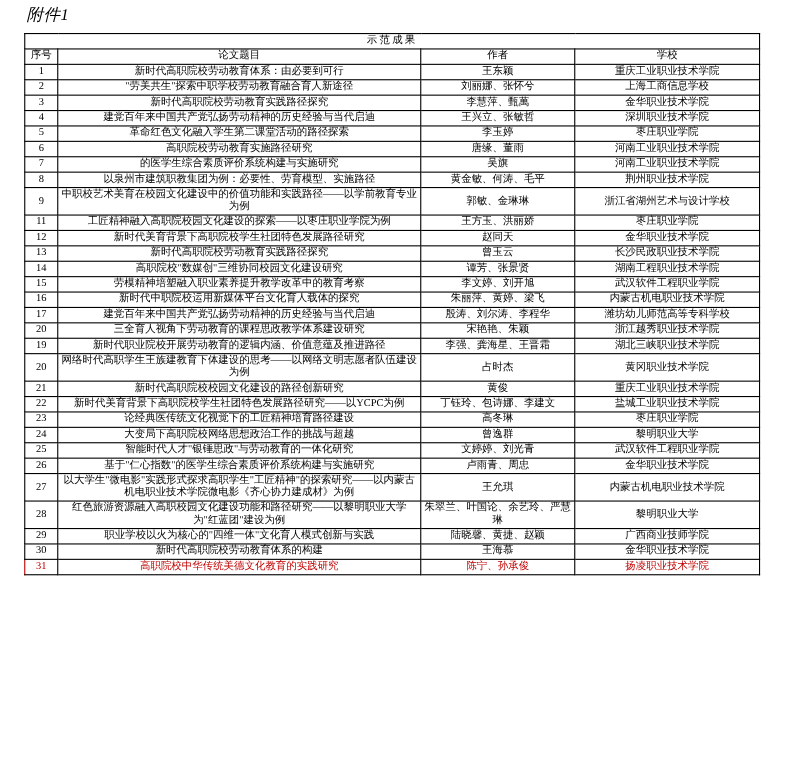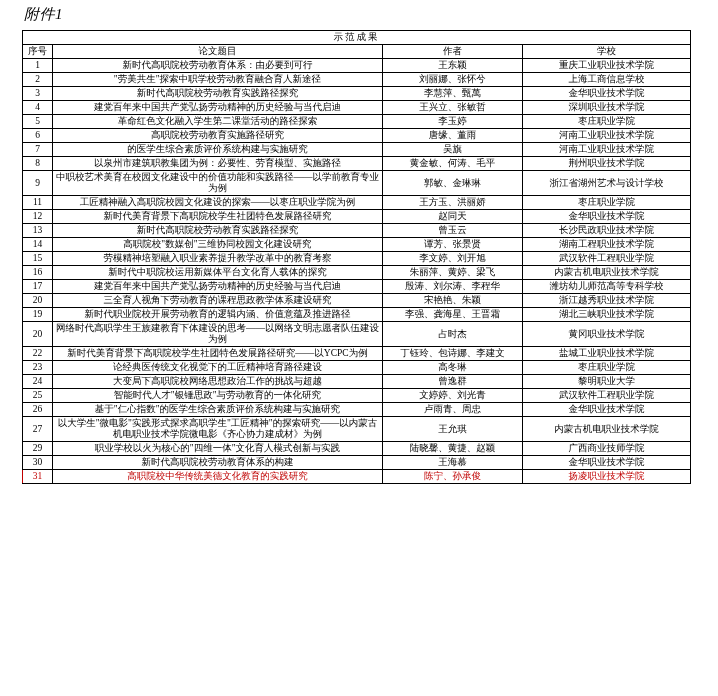--- a/index.html
+++ b/index.html
@@ -200,20 +200,26 @@
           <td>李强、龚海星、王晋霜</td>
           <td>湖北三峡职业技术学院</td>
         </tr>
         <tr>
           <td>20</td>
           <td class="title-cell">网络时代高职学生王族建教育下体建设的思考——以网络文明志愿者队伍建设为例</td>
           <td>占时杰</td>
           <td>黄冈职业技术学院</td>
         </tr>
         <tr>
+          <td>21</td>
+          <td class="title-cell">新时代高职院校校园文化建设的路径创新研究</td>
+          <td>黄俊</td>
+          <td>重庆工业职业技术学院</td>
+        </tr>
+        <tr>
           <td>22</td>
           <td class="title-cell">新时代美育背景下高职院校学生社团特色发展路径研究——以YCPC为例</td>
           <td>丁钰玲、包诗娜、李建文</td>
           <td>盐城工业职业技术学院</td>
         </tr>
         <tr>
           <td>23</td>
           <td class="title-cell">论经典医传统文化视觉下的工匠精神培育路径建设</td>
           <td>高冬琳</td>
           <td>枣庄职业学院</td>
@@ -234,20 +240,26 @@
           <td>26</td>
           <td class="title-cell">基于"仁心指数"的医学生综合素质评价系统构建与实施研究</td>
           <td>卢雨青、周忠</td>
           <td>金华职业技术学院</td>
         </tr>
         <tr>
           <td>27</td>
           <td class="title-cell">以大学生"微电影"实践形式探求高职学生"工匠精神"的探索研究——以内蒙古机电职业技术学院微电影《齐心协力建成材》为例</td>
           <td>王允琪</td>
           <td>内蒙古机电职业技术学院</td>
+        </tr>
+        <tr>
+          <td>28</td>
+          <td class="title-cell">红色旅游资源融入高职校园文化建设功能和路径研究——以黎明职业大学为"红蓝团"建设为例</td>
+          <td>朱翠兰、叶国论、余艺玲、严慧琳</td>
+          <td>黎明职业大学</td>
         </tr>
         <tr>
           <td>29</td>
           <td class="title-cell">职业学校以火为核心的"四维一体"文化育人模式创新与实践</td>
           <td>陆晓馨、黄捷、赵颖</td>
           <td>广西商业技师学院</td>
         </tr>
         <tr>
           <td>30</td>
           <td class="title-cell">新时代高职院校劳动教育体系的构建</td>

